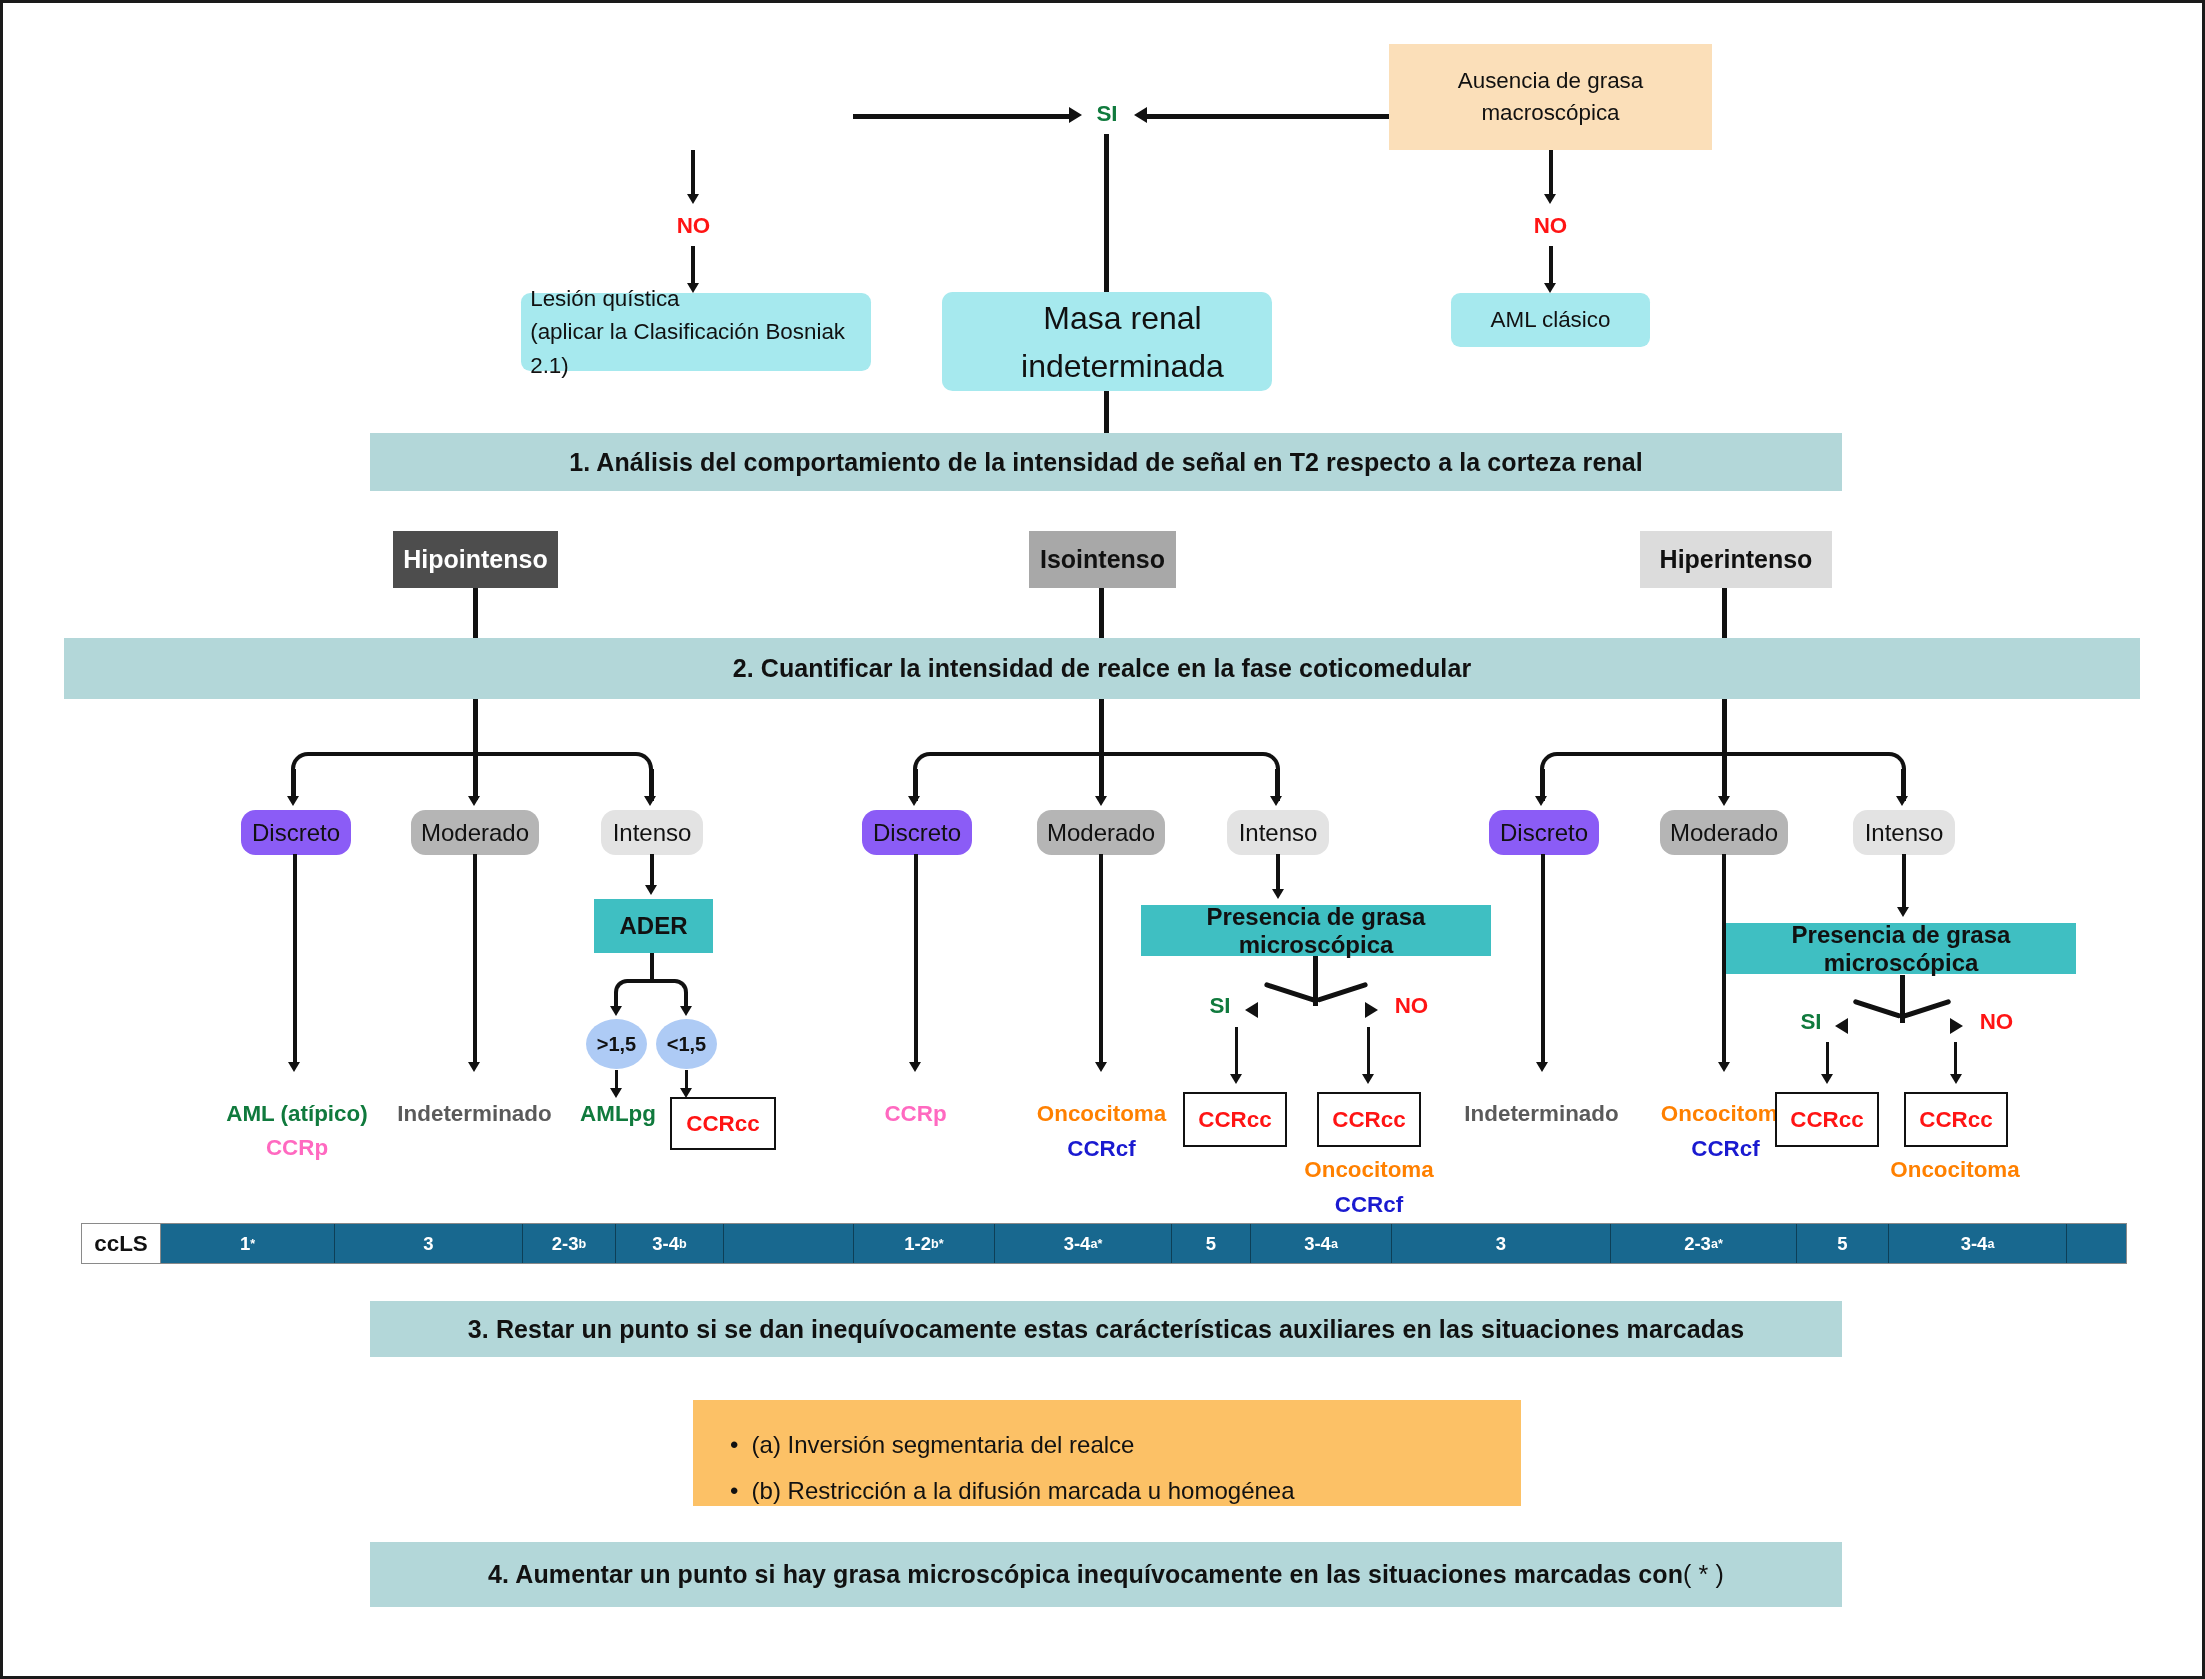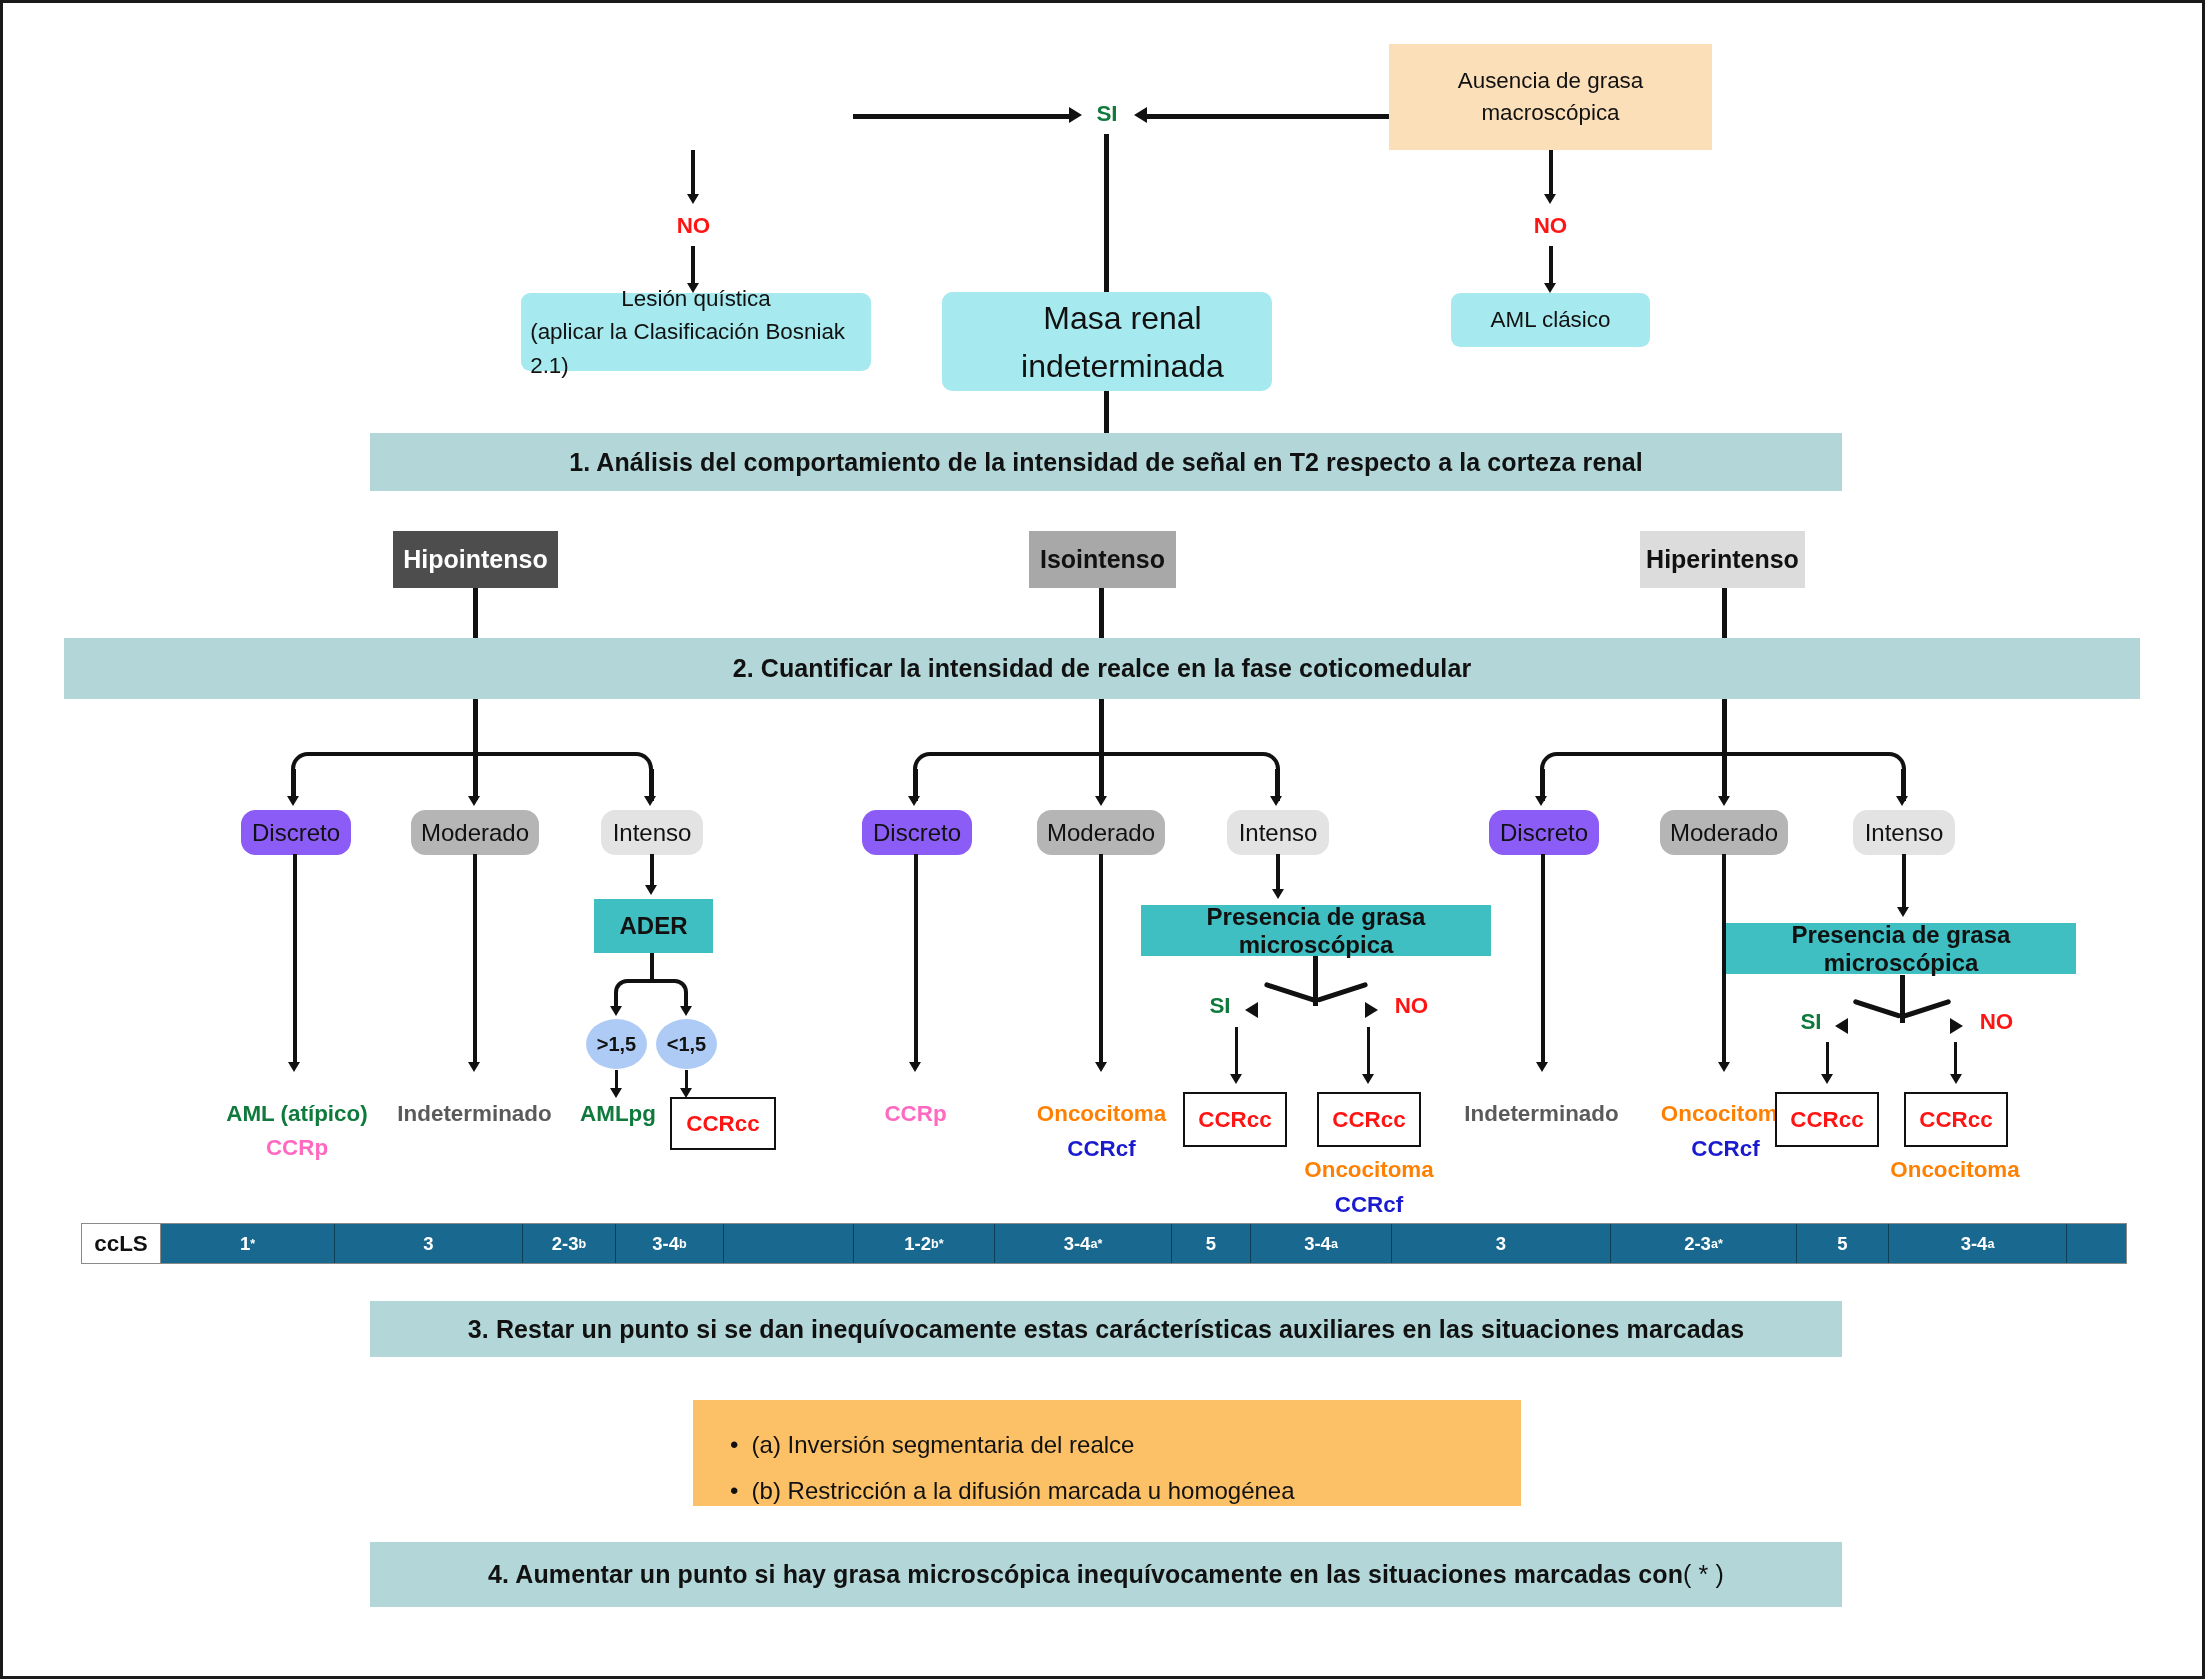--- a/index.html
+++ b/index.html
@@ -83,21 +83,21 @@
   <div class="abs peach ctr" style="left:1386px;top:41px;width:323px;height:106px;">Ausencia de grasa macroscópica</div>
 
   <div class="abs vline" style="left:1101px;top:131px;width:5.3px;height:158px;"></div>
 
   <div class="abs vline" style="left:688px;top:147px;width:4px;height:48px;"></div>
   <div class="abs arrowhead sm" style="left:684px;top:191px;"></div>
   <div class="abs ctr yesno no" style="left:663px;top:206px;width:55px;height:34px;">NO</div>
   <div class="abs vline" style="left:688px;top:243px;width:4px;height:41px;"></div>
   <div class="abs arrowhead sm" style="left:684px;top:280px;"></div>
 
-  <div class="abs cyan" style="left:518px;top:290px;width:350px;height:78px;display:flex;flex-direction:column;align-items:center;justify-content:center;">
+  <div class="abs cyan" style="left:518px;top:290px;width:350px;height:78px;display:flex;flex-direction:column;justify-content:center;">
     <div>Lesión quística</div>
     <div>(aplicar la Clasificación Bosniak 2.1)</div>
   </div>
 
   <div class="abs vline" style="left:1546px;top:147px;width:4px;height:48px;"></div>
   <div class="abs arrowhead sm" style="left:1541px;top:191px;"></div>
   <div class="abs ctr yesno no" style="left:1520px;top:206px;width:55px;height:34px;">NO</div>
   <div class="abs vline" style="left:1546px;top:243px;width:4px;height:41px;"></div>
   <div class="abs arrowhead sm" style="left:1541px;top:280px;"></div>
 
@@ -112,21 +112,21 @@
   <div class="abs arrowhead lg" style="left:1092px;top:430px;"></div>
 
   <div class="abs banner ctr" style="left:367px;top:430px;width:1472px;height:58px;">1. Análisis del comportamiento  de la intensidad de señal en T2 respecto a la corteza renal</div>
 
   <div class="abs tag ctr dark" style="left:390px;top:528px;width:165px;height:57px;">Hipointenso</div>
   <div class="abs vline" style="left:470px;top:585px;width:5.3px;height:55px;"></div>
 
   <div class="abs tag ctr mid" style="left:1026px;top:528px;width:147px;height:57px;">Isointenso</div>
   <div class="abs vline" style="left:1096px;top:585px;width:5.3px;height:55px;"></div>
 
-  <div class="abs tag ctr light" style="left:1637px;top:528px;width:165px;height:57px;">Hiperintenso</div>
+  <div class="abs tag ctr light" style="left:1637px;top:528px;width:192px;height:57px;">Hiperintenso</div>
   <div class="abs vline" style="left:1719px;top:585px;width:5.3px;height:55px;"></div>
 
   <div class="abs banner ctr" style="left:61px;top:635px;width:2076px;height:61px;">2. Cuantificar la intensidad de realce en la fase coticomedular</div>
 
   <div class="abs vline" style="left:470px;top:696px;width:5.3px;height:57px;"></div>
   <div class="abs fork" style="left:288px;top:749px;width:362px;height:22.4px;border-radius:17px 17px 0 0;background:transparent;"></div>
   <div class="abs vline" style="left:288px;top:766px;width:4.6px;height:32px;"></div>
   <div class="abs arrowhead sm" style="left:284px;top:793px;"></div>
   <div class="abs vline" style="left:470px;top:752px;width:4.6px;height:45px;"></div>
   <div class="abs arrowhead sm" style="left:465px;top:793px;"></div>

